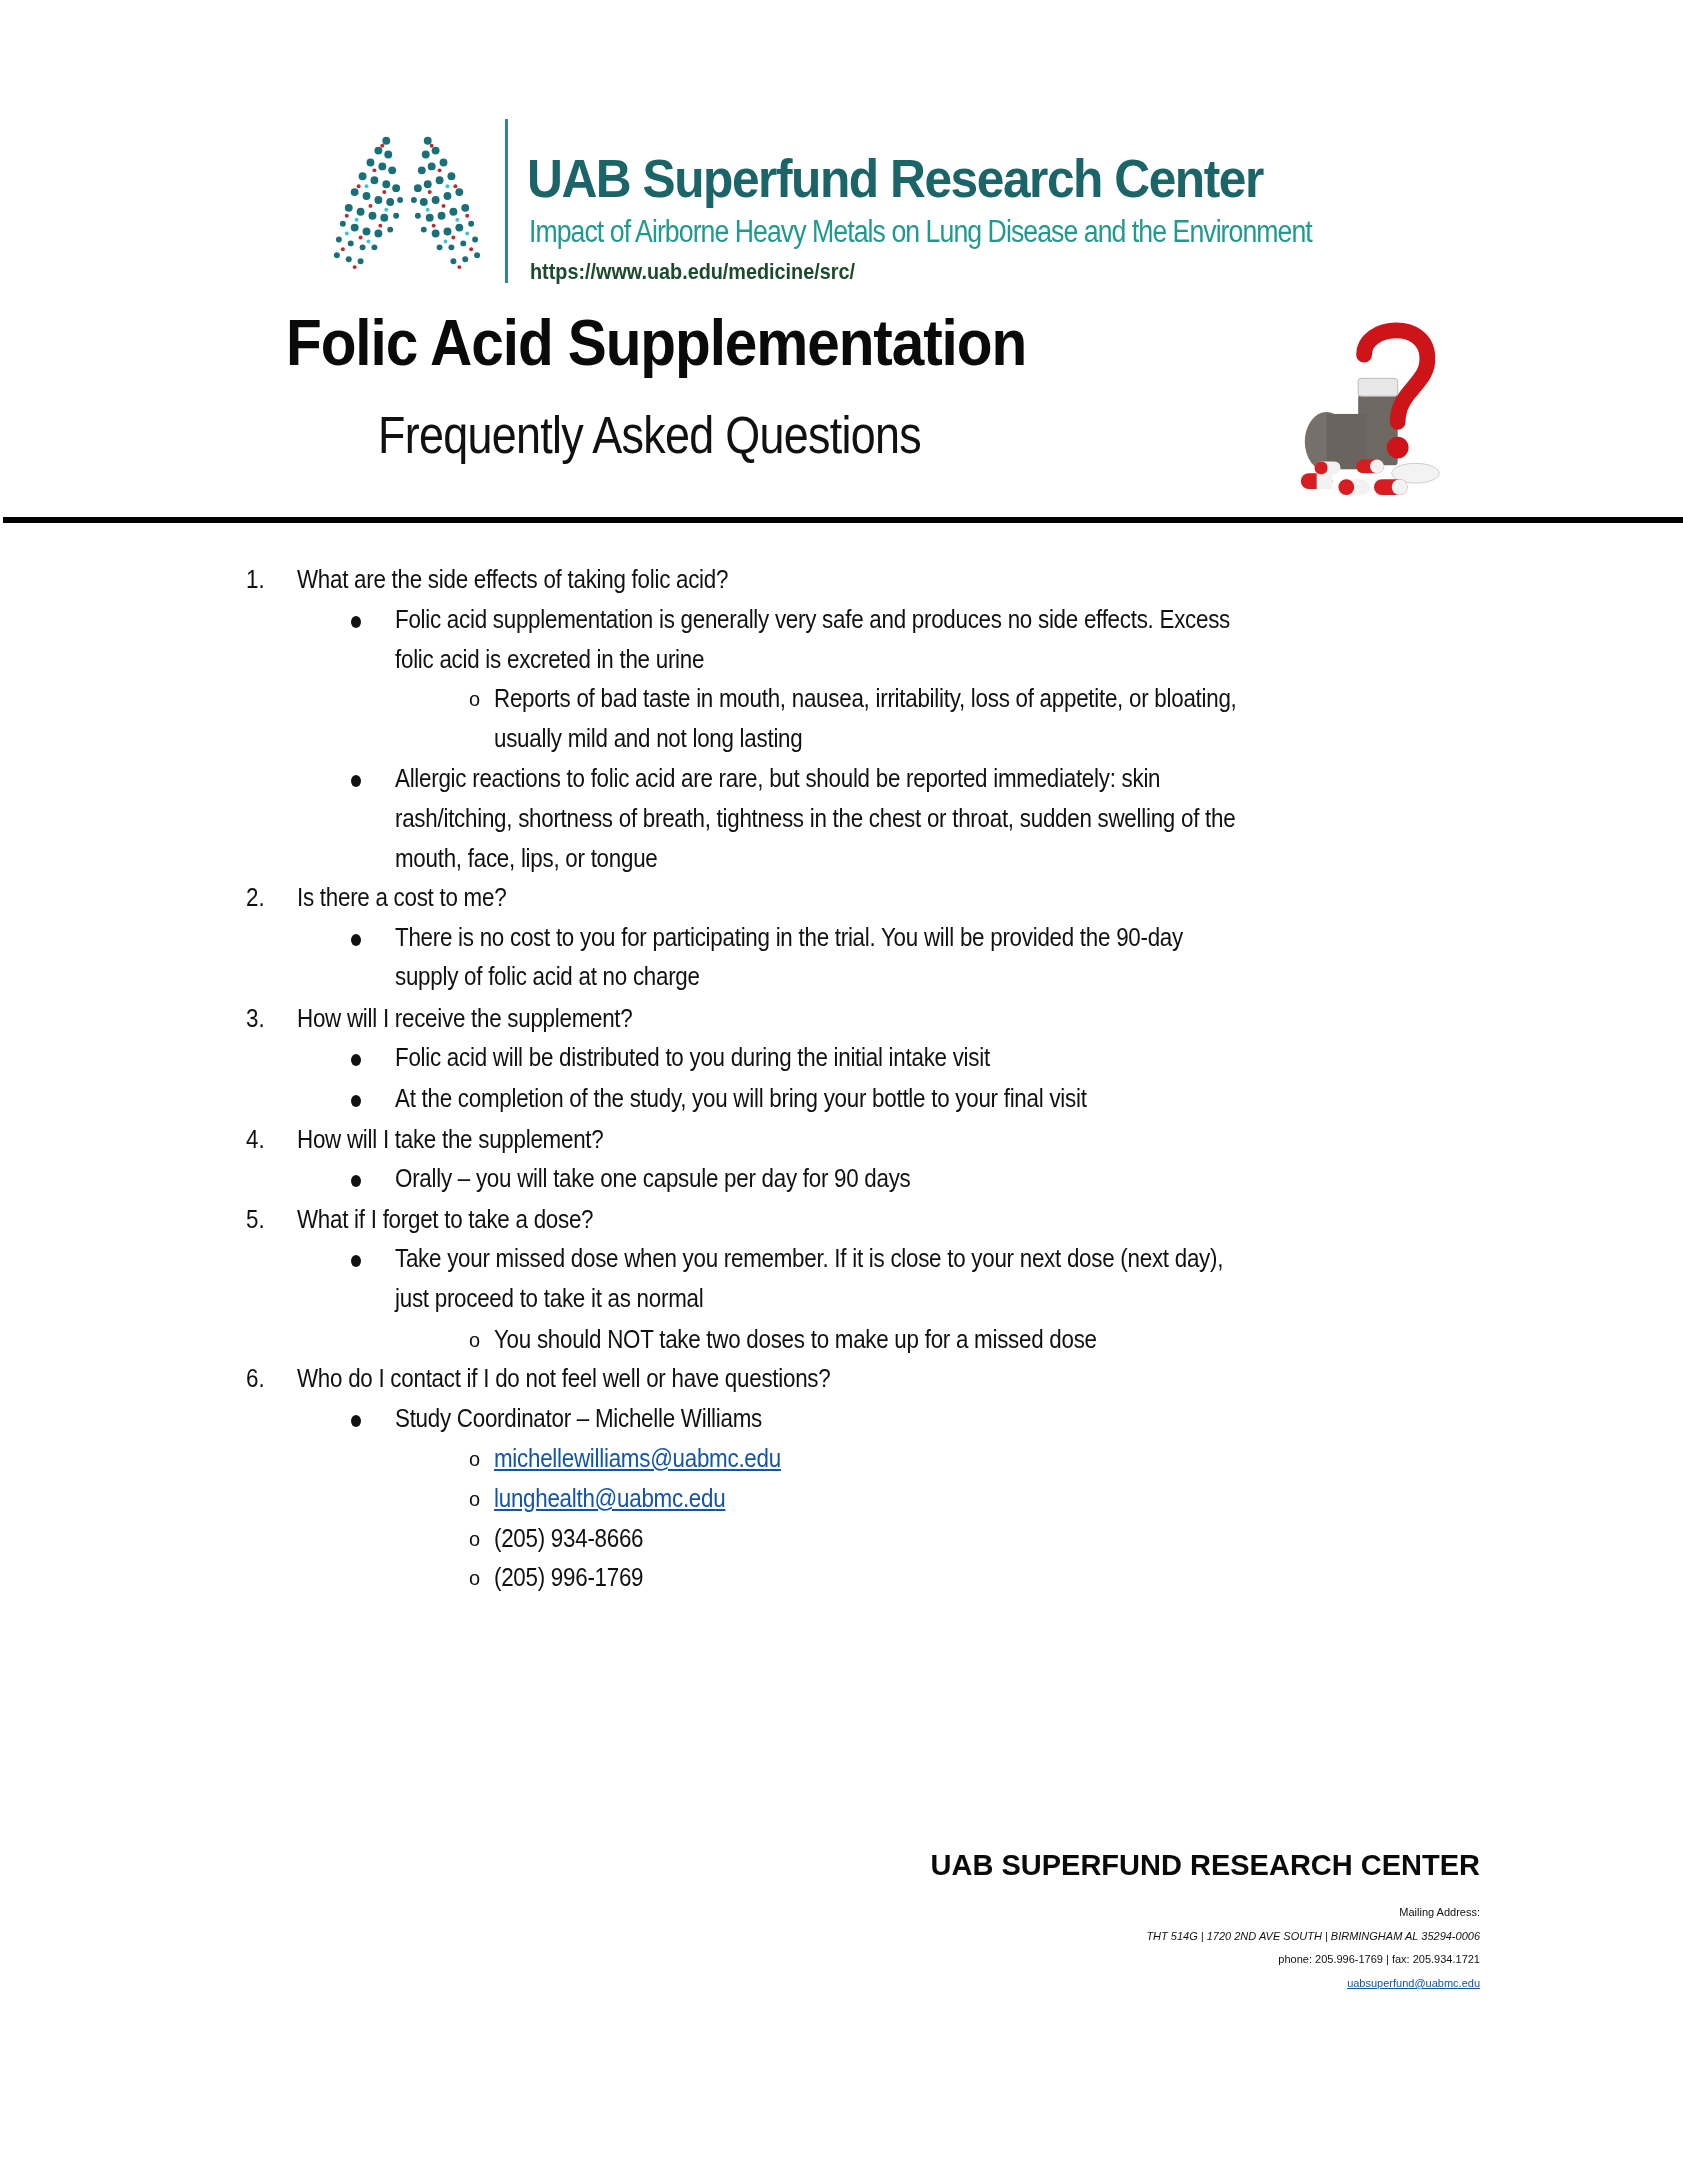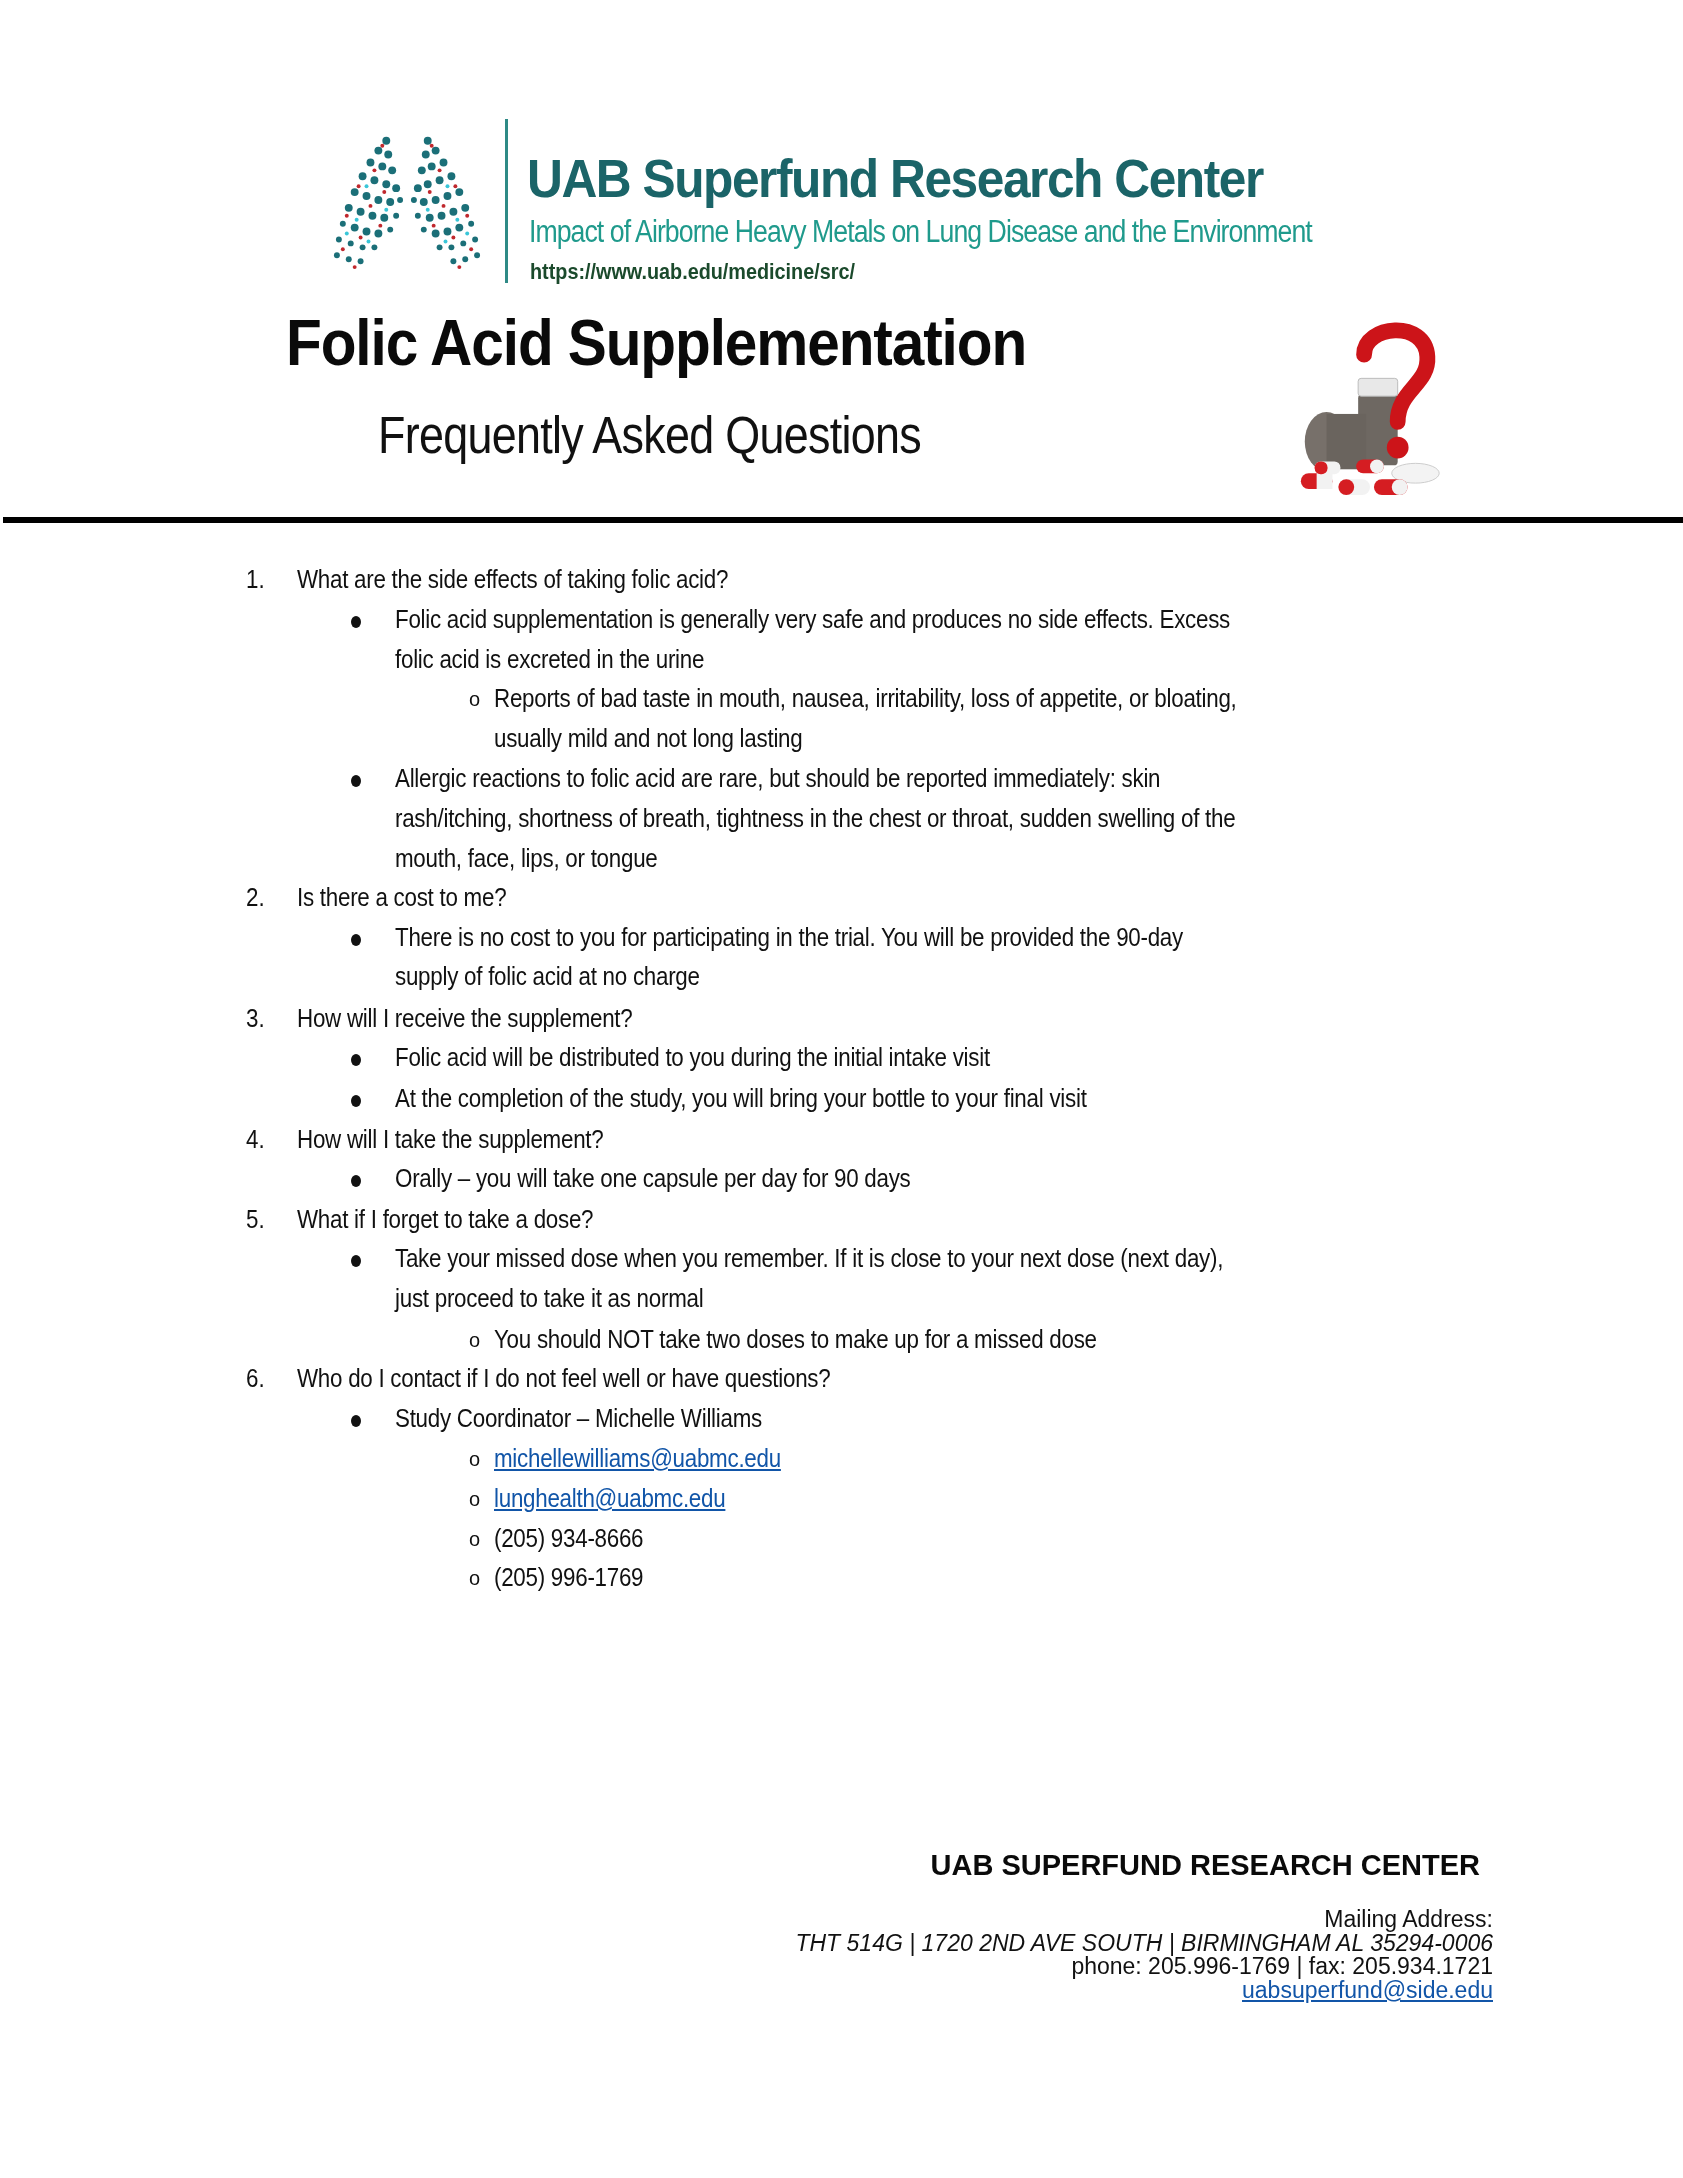--- a/index.html
+++ b/index.html
@@ -20,21 +20,21 @@
   .header-rule { position:absolute; left:3px; top:517px; width:1680px; height:6px; background:#000; }
 
   .faq { position:absolute; left:0; top:0; width:1683px; }
   .line { position:absolute; font-family:"Liberation Sans", sans-serif; font-size:26px; color:#111; white-space:nowrap; transform:scaleX(0.86); transform-origin:left top; letter-spacing:-0.3px; }
   .num { position:absolute; font-size:26px; color:#111; transform:scaleX(0.86); transform-origin:left top; }
   .bullet { position:absolute; width:10px; height:12px; border-radius:50%; background:#111; }
   .circ { position:absolute; font-size:20px; color:#111; }
   a.link { color:#1155a8; text-decoration:underline; }
 
   .footer-title { position:absolute; right:203px; top:1849px; font-weight:bold; font-size:29px; color:#0a0a0a; white-space:nowrap; }
-  .footer-line { position:absolute; right:190px; font-size:23px; color:#111; white-space:nowrap; text-align:right; }
+  .footer-line { position:absolute; right:203px; font-size:11px; color:#111; white-space:nowrap; text-align:right; }
   .footer-email { color:#1155a8; text-decoration:underline; }
 </style>
 </head>
 <body>
 
 <svg class="logo-lungs" viewBox="0 0 162 156">
   <g>
     <path d="M70 8 C40 20 20 60 8 150 L74 118 Z" fill="none"></path>
   </g>
   <g fill="#1b6f78">
@@ -246,14 +246,14 @@
 
     <span class="circ" style="left:469px;top:1567px;">o</span>
     <span class="line" style="left:494px;top:1562px;">(205) 996-1769</span>
   </div>
 </div>
 
 <div class="footer-title">UAB SUPERFUND RESEARCH CENTER</div>
 <div class="footer-line" style="top:1906px;">Mailing Address:</div>
 <div class="footer-line" style="top:1930px;font-style:italic;">THT 514G  |  1720 2ND AVE SOUTH  |  BIRMINGHAM AL 35294-0006</div>
 <div class="footer-line" style="top:1953px;">phone: 205.996-1769  |  fax: 205.934.1721</div>
-<div class="footer-line footer-email" style="top:1977px;">uabsuperfund@side.edu</div>
+<div class="footer-line footer-email" style="top:1977px;">uabsuperfund@uabmc.edu</div>
 
 
 </body></html>

